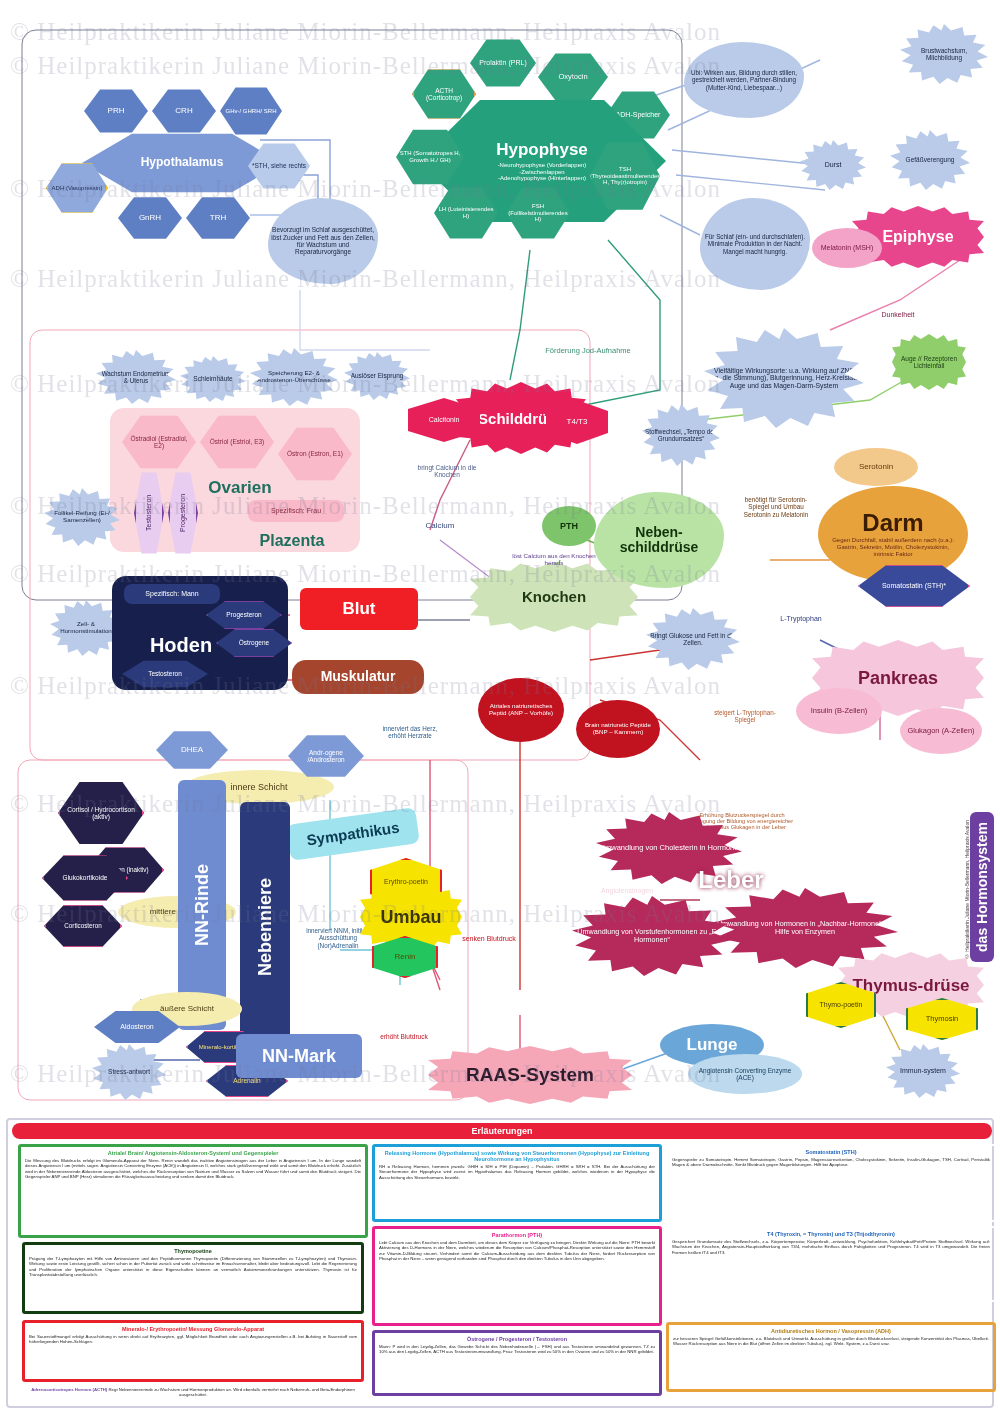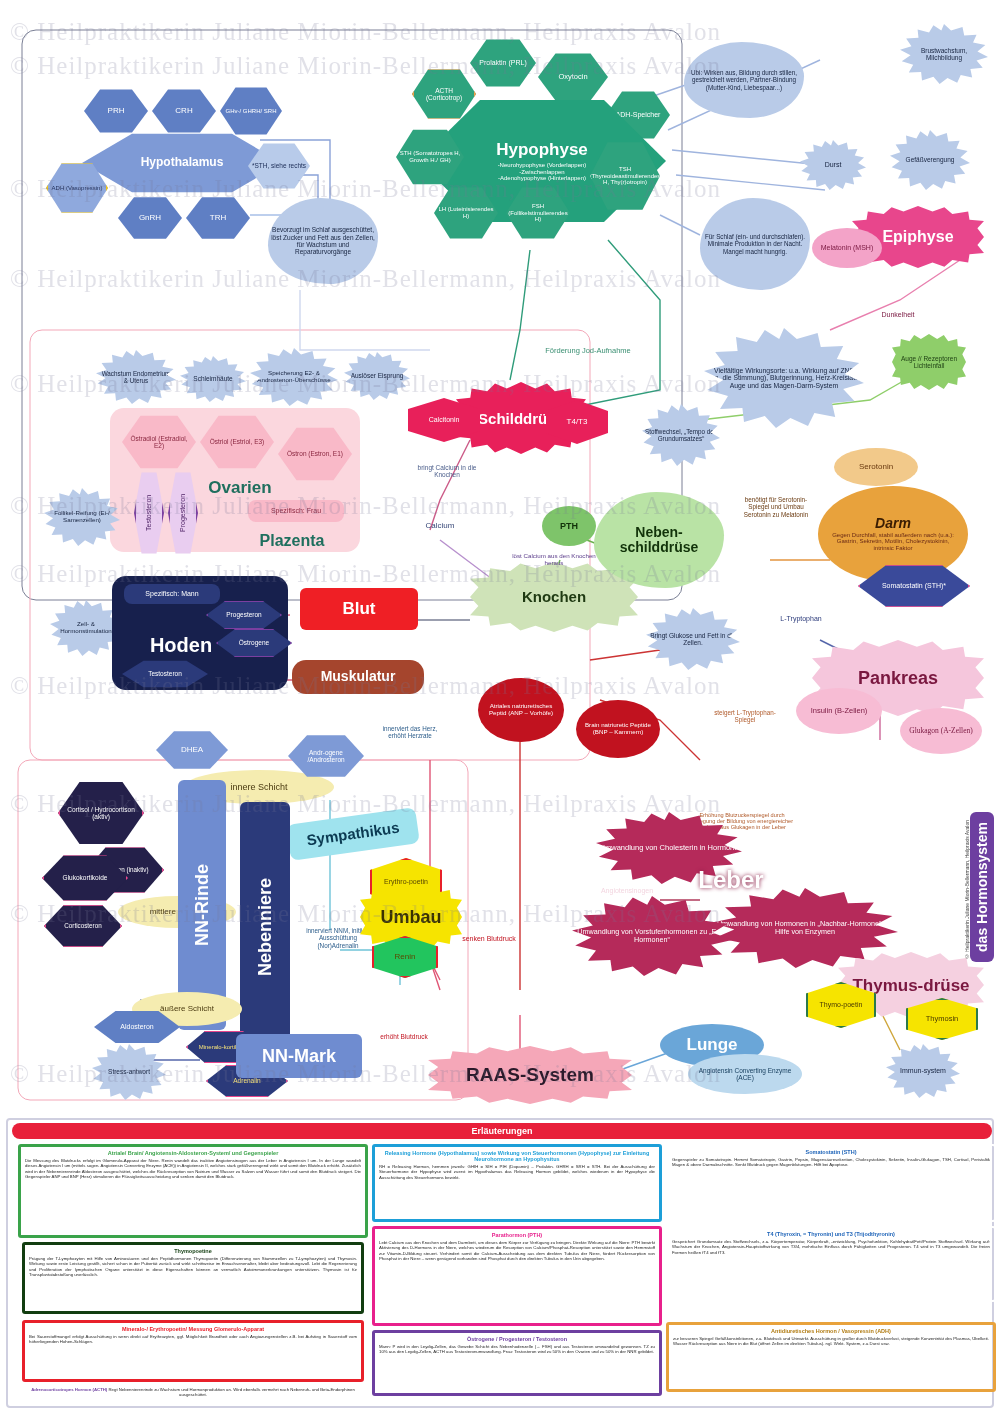--- a/index.html
+++ b/index.html
@@ -209,28 +209,28 @@
   <div class="node burst" style="left:470px;top:562px;width:168px;height:70px;background:#cfe3b8;color:#1f3a12;font-size:15px;font-weight:bold;">Knochen</div>
   <div class="node" style="left:400px;top:518px;width:80px;height:16px;color:#3a4a7a;font-size:8px;">Calcium</div>
   <div class="node ell" style="left:542px;top:506px;width:54px;height:40px;background:#7ec46a;color:#12330a;font-size:9px;font-weight:bold;">PTH</div>
   <div class="node cloud" style="left:594px;top:492px;width:130px;height:96px;background:#b9e3a5;color:#12330a;font-size:14px;font-weight:bold;line-height:1.1;">Neben-schilddrüse</div>
   <div class="node" style="left:508px;top:546px;width:92px;height:28px;color:#5a3b8a;font-size:6.2px;">löst Calcium aus den Knochen heraus</div>
   <div class="node star" style="left:646px;top:608px;width:94px;height:62px;background:#b9cbe8;color:#16233f;font-size:6.5px;">Bringt Glukose und Fett in die Zellen.</div>
 
   <div class="node ell" style="left:834px;top:448px;width:84px;height:38px;background:#f2c98a;color:#6a3a10;font-size:8px;">Serotonin</div>
   <div class="node" style="left:734px;top:480px;width:84px;height:54px;color:#6a3a10;font-size:6.3px;">benötigt für Serotonin-Spiegel und Umbau Serotonin zu Melatonin</div>
   <div class="node ell" style="left:818px;top:486px;width:150px;height:96px;background:#e8a23c;color:#3a1d02;flex-direction:column;">
-    <span style="font-size:14px;font-weight:bold;font-style:italic;">Darm</span>
+    <span style="font-size:24px;font-weight:bold;">Darm</span>
     <span class="xs" style="color:#6a2a16;padding:0 6px;">Gegen Durchfall, stabil außerdem nach (u.a.): Gastrin, Sekretin, Motilin, Cholezystokinin, intrinsic Faktor</span>
   </div>
   <div class="node" style="left:756px;top:612px;width:90px;height:14px;color:#2b3a7a;font-size:7px;">L-Tryptophan</div>
   <div class="node hex" style="left:858px;top:564px;width:112px;height:44px;background:#3a4a9a;color:#fff;border:2px solid #e8468c;font-size:7px;">Somatostatin (STH)*</div>
   <div class="node burst" style="left:812px;top:640px;width:172px;height:76px;background:#f5c6dc;color:#7a1840;font-size:18px;font-weight:bold;">Pankreas</div>
   <div class="node ell" style="left:796px;top:688px;width:86px;height:46px;background:#f7bcd4;color:#7a1840;font-size:7.5px;">Insulin (B-Zellen)</div>
-  <div class="node ell" style="left:900px;top:708px;width:82px;height:46px;background:#f7bcd4;color:#7a1840;font-size:7.5px;font-family:Liberation Serif, serif;">Glukagon (A-Zellen)</div>
+  <div class="node ell" style="left:900px;top:708px;width:82px;height:46px;background:#f7bcd4;color:#7a1840;font-size:7.5px;">Glukagon (A-Zellen)</div>
   <div class="node" style="left:704px;top:700px;width:82px;height:32px;color:#b05a2a;font-size:6.3px;">steigert L-Tryptophan-Spiegel</div>
   <div class="node" style="left:686px;top:800px;width:112px;height:42px;color:#b05a2a;font-size:5.6px;">Erhöhung Blutzuckerspiegel durch Anregung der Bildung von energiereicher Glukose aus Glukagen in der Leber</div>
 
   <div class="node ell" style="left:478px;top:678px;width:86px;height:64px;background:#c1121f;color:#fff;font-size:6.2px;">Atriales natriuretisches Peptid (ANP – Vorhöfe)</div>
   <div class="node ell" style="left:576px;top:700px;width:84px;height:58px;background:#c1121f;color:#fff;font-size:6.2px;">Brain natriuretic Peptide (BNP – Kammern)</div>
   <div class="node rr" style="left:288px;top:816px;width:130px;height:36px;background:#9fe3ee;color:#0b3a52;font-size:15px;font-weight:bold;transform:rotate(-8deg);">Sympathikus</div>
   <div class="node" style="left:372px;top:708px;width:76px;height:48px;color:#2b5c8a;font-size:6.3px;">innerviert das Herz, erhöht Herzrate</div>
 
   <div class="node star" style="left:596px;top:812px;width:146px;height:72px;background:#b52a5a;color:#fff;font-size:7.5px;">Umwandlung von Cholesterin in Hormone</div>
   <div class="node" style="left:676px;top:862px;width:110px;height:36px;color:#fff;font-size:24px;font-weight:bold;text-shadow:0 0 4px #8a1c44;">Leber</div>

